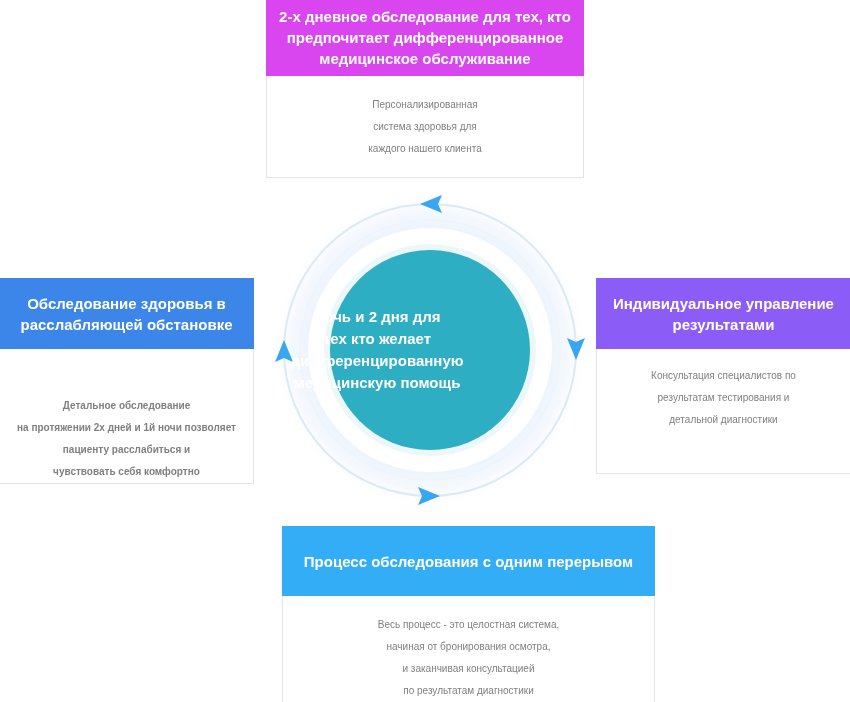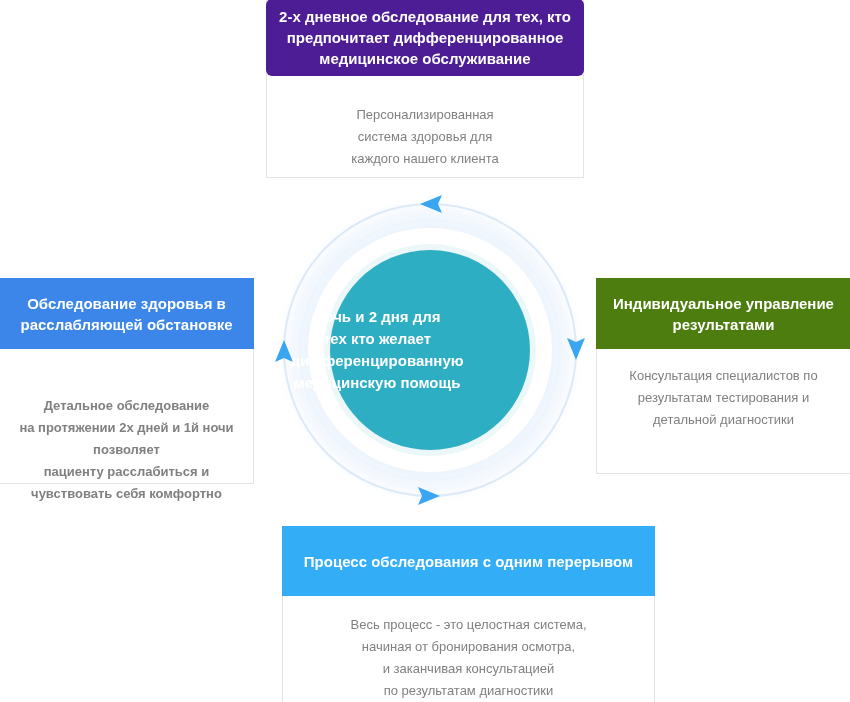--- a/index.html
+++ b/index.html
@@ -34,41 +34,40 @@
     line-height: 21px;
     text-align: center;
     display: flex;
     align-items: center;
     justify-content: center;
     box-sizing: border-box;
     padding: 6px 10px;
   }
   .card-body {
     color: #808080;
-    font-size: 13px;
+    font-size: 10px;
     line-height: 22px;
     text-align: center;
     box-sizing: border-box;
     padding: 14px 12px 12px 12px;
     white-space: pre-line;
   }
 
   
   #card-top {
     left: 266px;
     top: 0px;
     width: 318px;
     height: 178px;
     border-top: none;
   }
   #card-top .card-header {
     height: 77px;
-    background: #4c1d95;
-    margin: -1px -1px 10px -1px;
-    border-radius: 6px;
+    background: #d946ef;
+    margin: -1px -1px 0 -1px;
   }
   #card-top .card-body { padding-top: 18px; }
 
   
   #card-left {
     left: -1px;
     top: 278px;
     width: 255px;
     height: 206px;
   }
@@ -81,21 +80,21 @@
 
   
   #card-right {
     left: 596px;
     top: 278px;
     width: 255px;
     height: 196px;
   }
   #card-right .card-header {
     height: 71px;
-    background: #4d7c0f;
+    background: #8b5cf6;
     margin: -1px -1px 0 -1px;
   }
   #card-right .card-body { padding-top: 16px; }
 
   
   #card-bottom {
     left: 282px;
     top: 526px;
     width: 373px;
     height: 177px;

